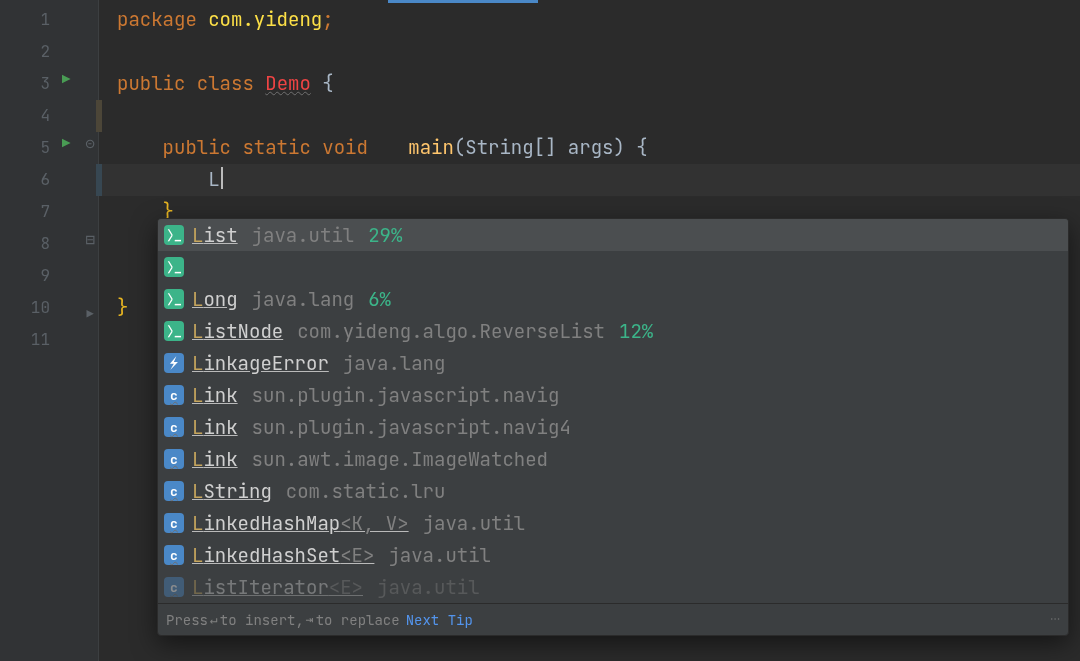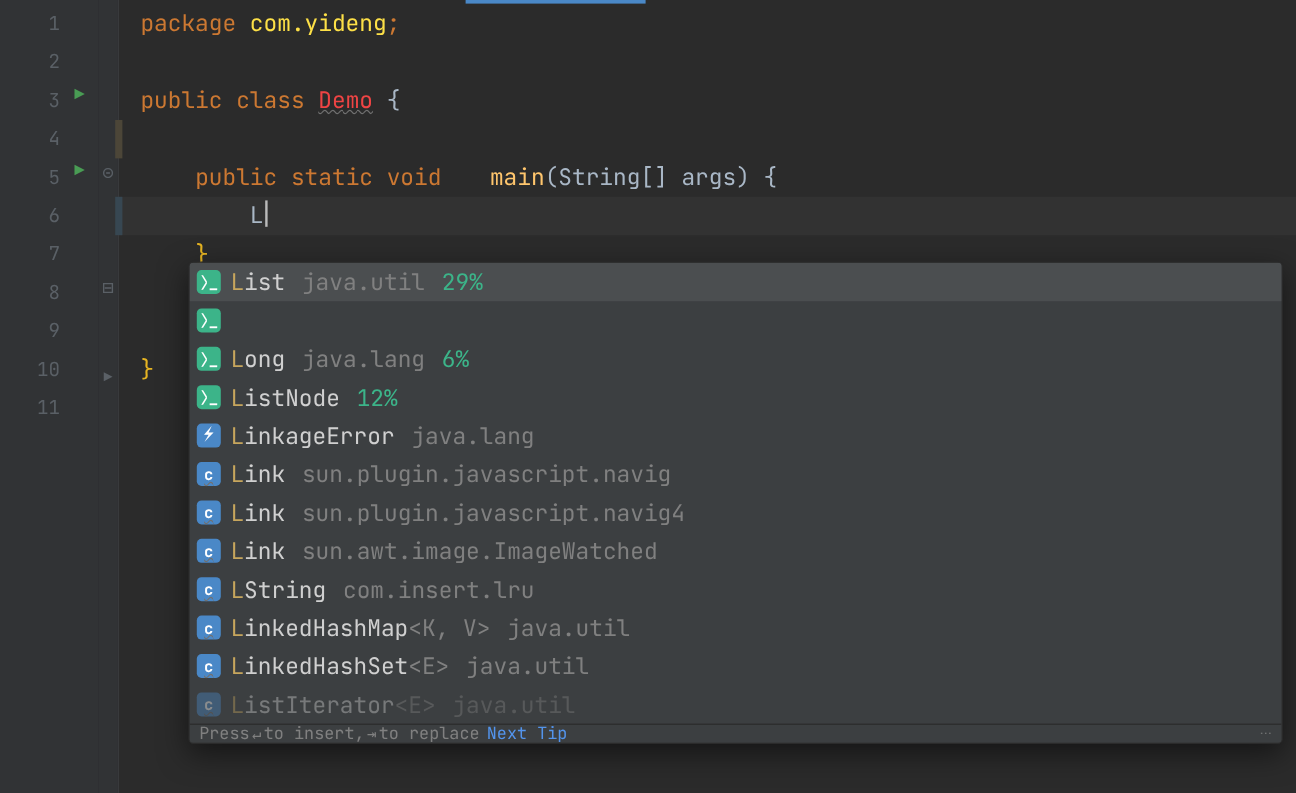--- a/index.html
+++ b/index.html
@@ -143,30 +143,30 @@
     display: inline-flex;
     align-items: center; justify-content: center;
     font-weight: bold;
     font-size: 13px;
     color: #2b2b2b;
     flex: 0 0 20px;
   }
   .icn.ai { background: #3cb489; color: #fff; }
   .icn.bolt { background: #4a88c7; color: #fff; font-size: 14px;}
   .icn.cls { background: #4a88c7; color: #fff; font-size: 13px; text-transform: lowercase;}
-  .item-text { display: inline-block; }
+  .item-text { display: inline-block; text-decoration: underline; }
   .match { color: #c7a65d; }
   .rest { color: #d0d0d0; }
   .ctx { color: #808080; margin-left: 6px;}
   .pct { color: #3cb489; margin-left: 6px;}
   .generic { color: #808080; text-align: right; }
   .cutoff { opacity: 0.4; }
 
   .popup-bar {
-    height: 16px;
+    height: 32px;
     display: flex;
     align-items: center;
     padding: 0 8px;
     font-size: 14px;
     color: #808080;
     border-top: 1px solid #2b2b2b;
   }
   .key { 
     display: inline-block;
     font-size: 13px;
@@ -255,20 +255,21 @@
         </div>
         <div class="row">
           <span class="icn ai">⟩_</span>
           <span class="item-text"><span class="match">L</span><span class="rest">ong</span></span>
           <span class="ctx">java.lang</span>
           <span class="pct">6%</span>
         </div>
         <div class="row">
           <span class="icn ai">⟩_</span>
           <span class="item-text"><span class="match">L</span><span class="rest">istNode</span></span>
+          <span class="ctx">com.yideng.algo.ReverseList</span>
           <span class="pct">12%</span>
         </div>
         <div class="row">
           <span class="icn bolt">⚡</span>
           <span class="item-text"><span class="match">L</span><span class="rest">inkageError</span></span>
           <span class="ctx">java.lang</span>
         </div>
         <div class="row">
           <span class="icn cls">c</span>
           <span class="item-text"><span class="match">L</span><span class="rest">ink</span></span>
@@ -280,21 +281,21 @@
           <span class="ctx">sun.plugin.javascript.navig4</span>
         </div>
         <div class="row">
           <span class="icn cls">c</span>
           <span class="item-text"><span class="match">L</span><span class="rest">ink</span></span>
           <span class="ctx">sun.awt.image.ImageWatched</span>
         </div>
         <div class="row">
           <span class="icn cls">c</span>
           <span class="item-text"><span class="match">L</span><span class="rest">String</span></span>
-          <span class="ctx">com.insert.lru</span>
+          <span class="ctx">com.static.lru</span>
         </div>
         <div class="row">
           <span class="icn cls">c</span>
           <span class="item-text"><span class="match">L</span><span class="rest">inkedHashMap</span><span class="generic">&lt;K, V&gt;</span></span>
           <span class="ctx">java.util</span>
         </div>
         <div class="row">
           <span class="icn cls">c</span>
           <span class="item-text"><span class="match">L</span><span class="rest">inkedHashSet</span><span class="generic">&lt;E&gt;</span></span>
           <span class="ctx">java.util</span>

